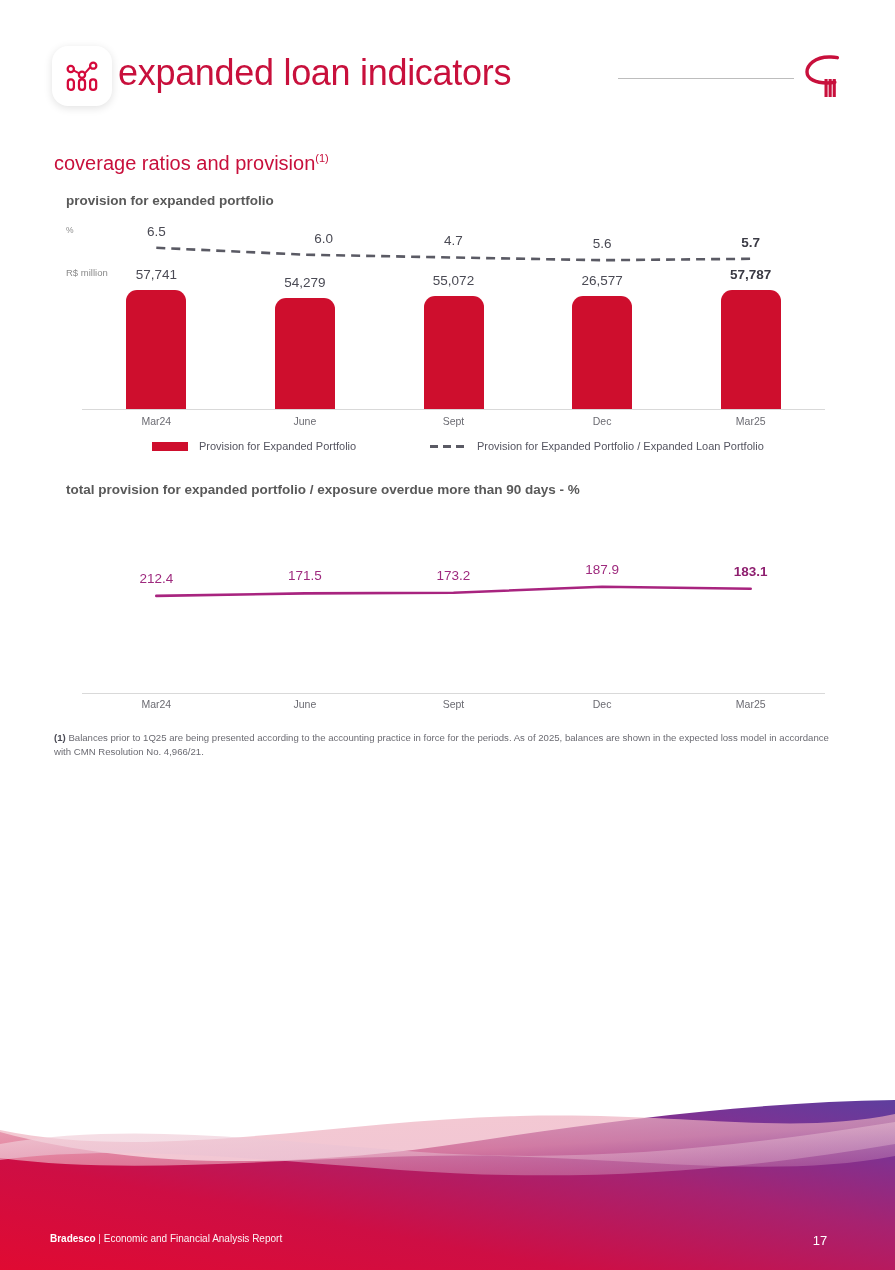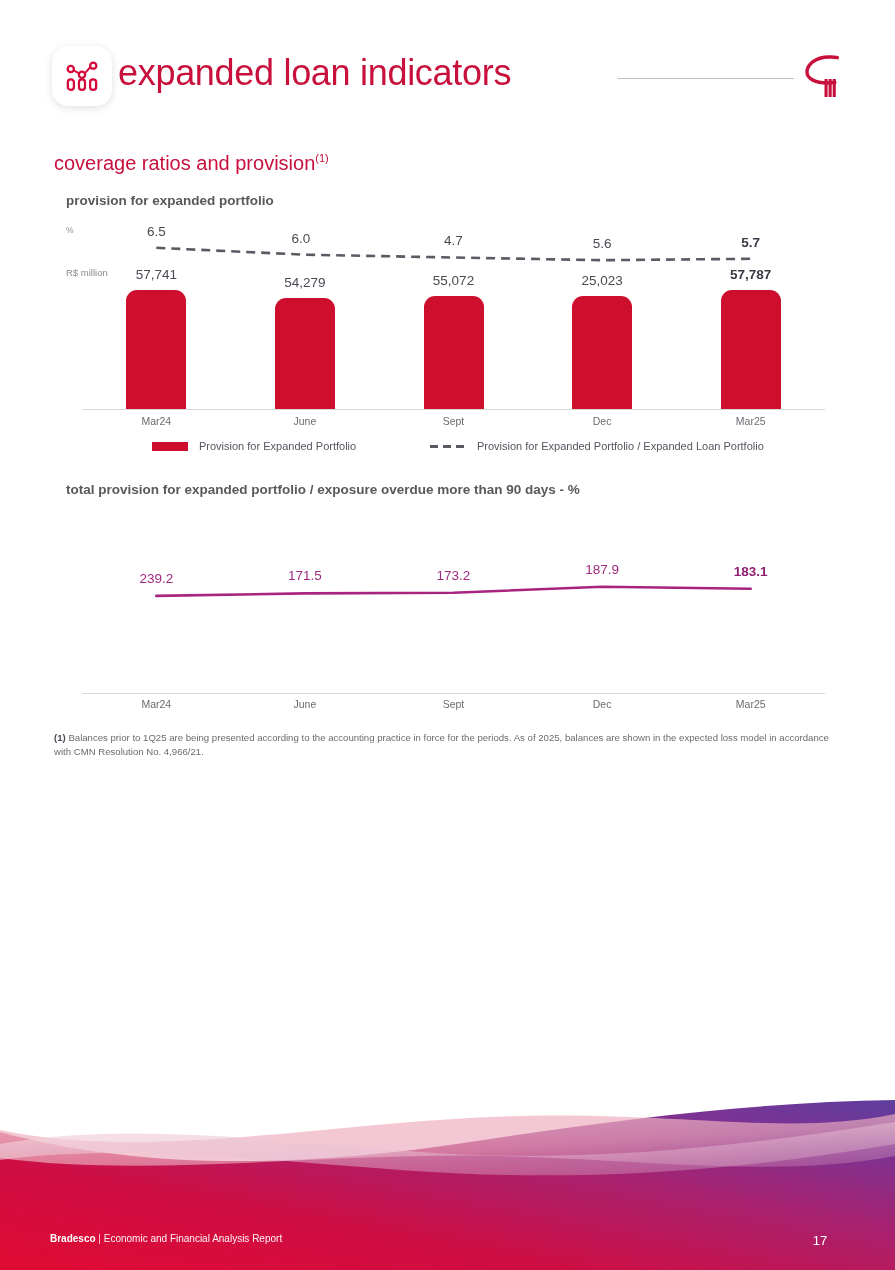--- a/index.html
+++ b/index.html
@@ -262,26 +262,26 @@
         <div class="bar" style="left: 192.9px; height: 112.435px;"></div>
         <div class="bar" style="left: 341.5px; height: 114.078px;"></div>
         <div class="bar" style="left: 490.1px; height: 113.987px;"></div>
         <div class="bar" style="left: 638.7px; height: 119.702px;"></div>
       </div>
 
     <div id="c1-barvals">
         <div class="bar-value" style="left: 34.3px; top: 82.3936px;">57,741</div>
         <div class="bar-value" style="left: 182.9px; top: 89.5649px;">54,279</div>
         <div class="bar-value" style="left: 331.5px; top: 87.9223px;">55,072</div>
-        <div class="bar-value" style="left: 480.1px; top: 88.0134px;">25,023</div>
+        <div class="bar-value" style="left: 480.1px; top: 88.0134px;">26,577</div>
         <div class="bar-value last" style="left: 628.7px; top: 82.2984px;">57,787</div>
       </div>
     <div id="c1-linevals">
         <div class="line-value" style="left: 34.3px; top: 38.7692px;">6.5</div>
-        <div class="line-value" style="left: 179px; top: 45.6923px;">6.0</div>
+        <div class="line-value" style="left: 171px; top: 45.6923px; text-align: right;">6.0</div>
         <div class="line-value" style="left: 331.5px; top: 48.4615px;">4.7</div>
         <div class="line-value" style="left: 480.1px; top: 51.2308px;">5.6</div>
         <div class="line-value last" style="left: 628.7px; top: 49.8462px;">5.7</div>
       </div>
   </div>
 
   <div id="chart1-axis"></div>
   <div id="chart1-xaxis">
       <div class="x-tick" style="left: 34.3px; top: 0px;">Mar24</div>
       <div class="x-tick" style="left: 182.9px; top: 0px;">June</div>
@@ -303,21 +303,21 @@
 </div>
 
 <div id="chart2">
   <div class="chart-heading" id="chart2-heading">total provision for expanded portfolio / exposure overdue more than 90 days - %</div>
 
   <div id="chart2-plot">
     <svg width="743" height="190" style="position:absolute;left:0;top:0;">
       <polyline id="c2-line" fill="none" stroke="#A8247F" stroke-width="2.6" stroke-linejoin="round" stroke-linecap="round" points="74.3,97.9 222.9,95.4 371.5,94.7 520.1,88.8 668.7,90.8"></polyline>
     </svg>
     <div id="c2-vals">
-        <div class="line-value-2" style="left: 34.3px; top: 72.88px;">239.2</div>
+        <div class="line-value-2" style="left: 34.3px; top: 72.88px;">212.4</div>
         <div class="line-value-2" style="left: 182.9px; top: 70.4px;">171.5</div>
         <div class="line-value-2" style="left: 331.5px; top: 69.72px;">173.2</div>
         <div class="line-value-2" style="left: 480.1px; top: 63.84px;">187.9</div>
         <div class="line-value-2 last" style="left: 628.7px; top: 65.76px;">183.1</div>
       </div>
   </div>
 
   <div id="chart2-axis"></div>
   <div id="chart2-xaxis">
       <div class="x-tick" style="left: 34.3px; top: 0px;">Mar24</div>

